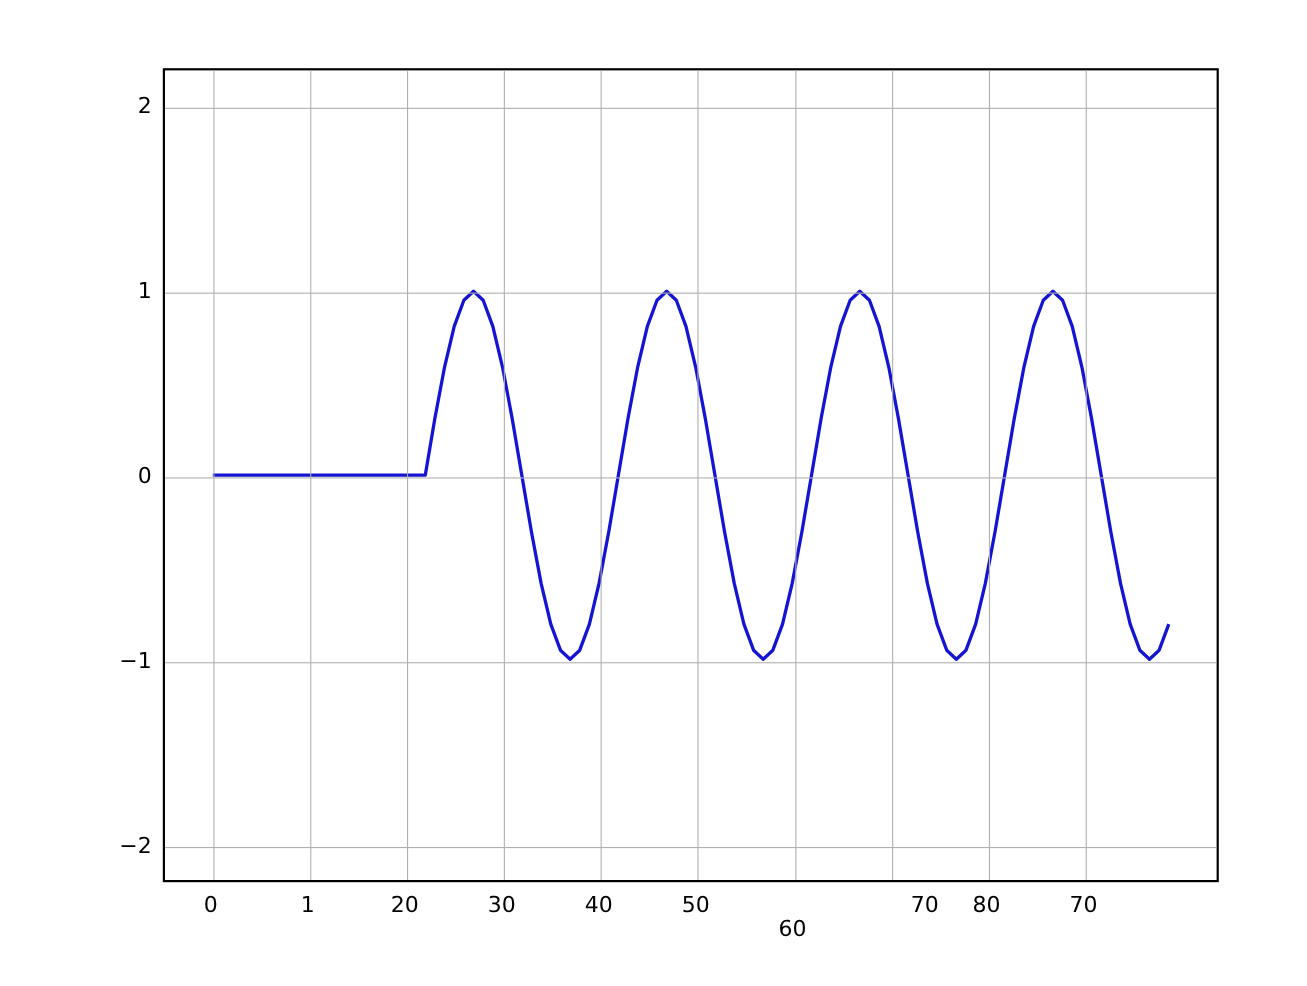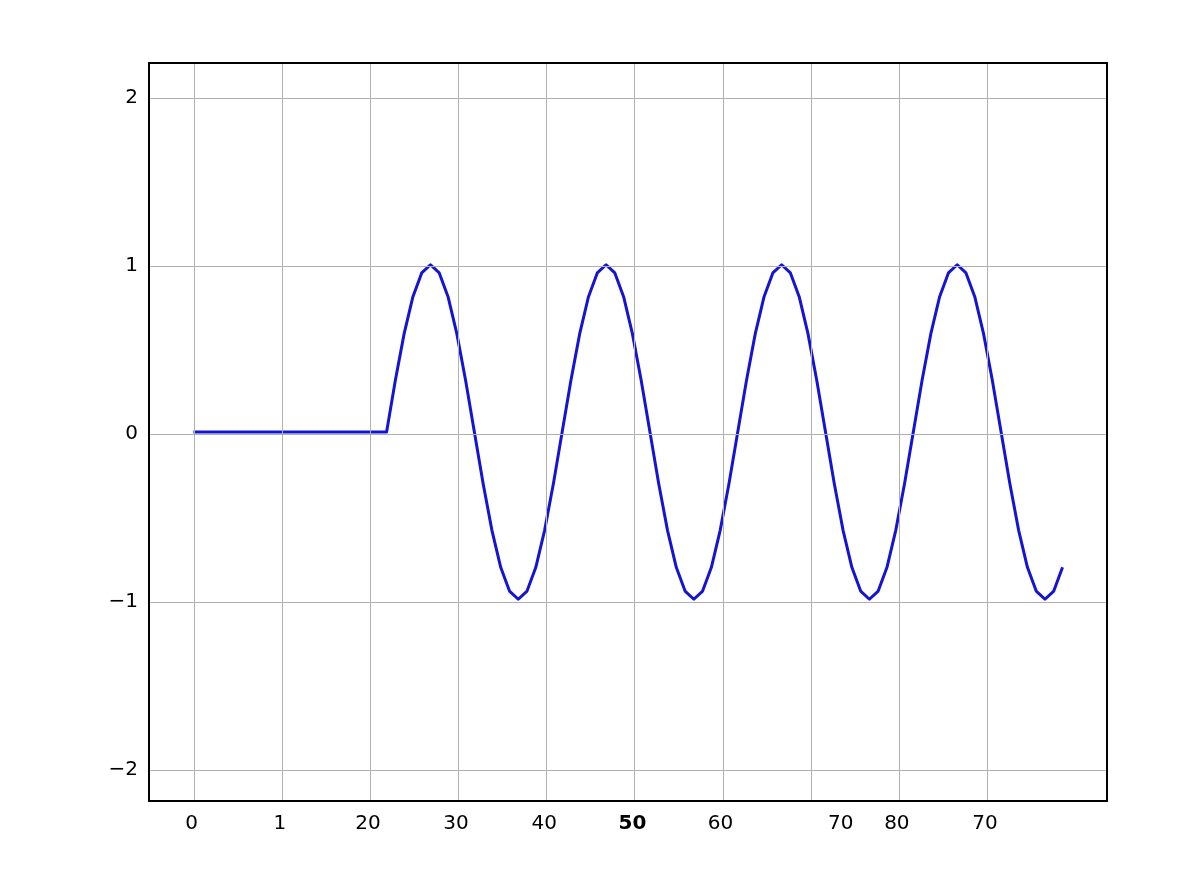--- a/index.html
+++ b/index.html
@@ -86,22 +86,22 @@
       <div class="grid-line-h" style="top: 538.182px;"></div>
       <div class="grid-line-h" style="top: 370px;"></div>
       <div class="grid-line-h" style="top: 201.818px;"></div>
       <div class="grid-line-h" style="top: 33.6364px;"></div>
     </div>
 <div class="tick-label-x" style="left: 191.636px; top: 810px;">0</div>
     <div class="tick-label-x" style="left: 279.791px; top: 810px;">1</div>
     <div class="tick-label-x" style="left: 367.945px; top: 810px;">20</div>
     <div class="tick-label-x" style="left: 456.099px; top: 810px;">30</div>
     <div class="tick-label-x" style="left: 544.253px; top: 810px;">40</div>
-    <div class="tick-label-x" style="left: 632.408px; top: 810px; font-weight: bold;">50</div>
-    <div class="tick-label-x" style="left: 720.562px; top: 810px; text-align: center;">60</div>
+    <div class="tick-label-x" style="left: 632.408px; top: 810px;">50</div>
+    <div class="tick-label-x" style="left: 720.562px; top: 832px; text-align: center;">60</div>
     <div class="tick-label-x" style="left: 808.716px; top: 810px; margin-left: 32px;">70</div>
     <div class="tick-label-x" style="left: 896.871px; top: 810px;">80</div>
     <div class="tick-label-x" style="left: 985.025px; top: 810px;">70</div>
     <div class="tick-label-y" style="left: 138px; top: 768.364px;">−2</div>
     <div class="tick-label-y" style="left: 138px; top: 600.182px;">−1</div>
     <div class="tick-label-y" style="left: 138px; top: 432px;">0</div>
     <div class="tick-label-y" style="left: 138px; top: 263.818px;">1</div>
     <div class="tick-label-y" style="left: 138px; top: 95.6364px;">2</div>
   </div>
 

